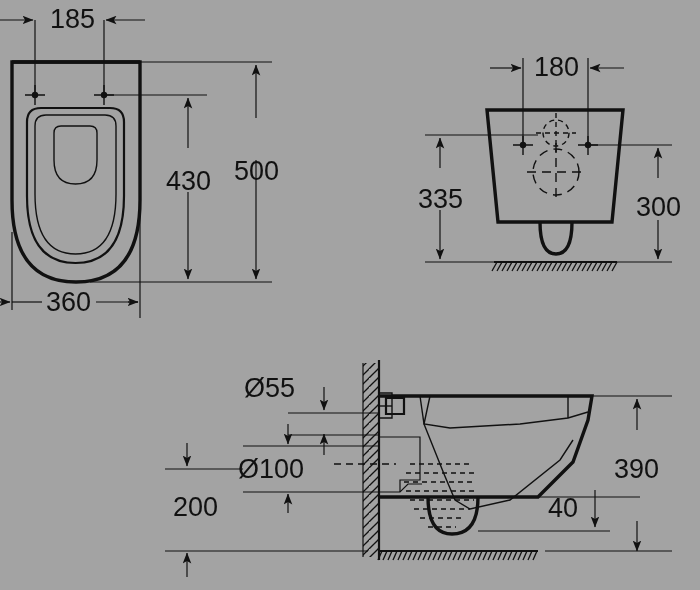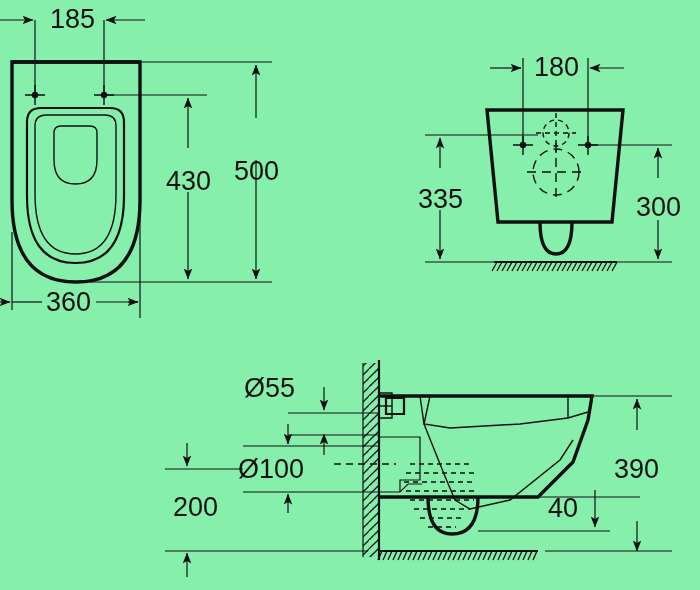--- a/index.html
+++ b/index.html
@@ -7,21 +7,21 @@
     padding: 0;
     background: #ffffff;
   }
   body {
     font-family: "Liberation Sans", sans-serif;
   }
   #drawing-root {
     position: relative;
     width: 700px;
     height: 590px;
-    background: #86efac;
+    background: #a3a3a3;
     overflow: hidden;
   }
   svg#tech-drawing {
     display: block;
     width: 700px;
     height: 590px;
   }
   .dim-text {
     font-family: "Liberation Sans", sans-serif;
     font-size: 27px;

